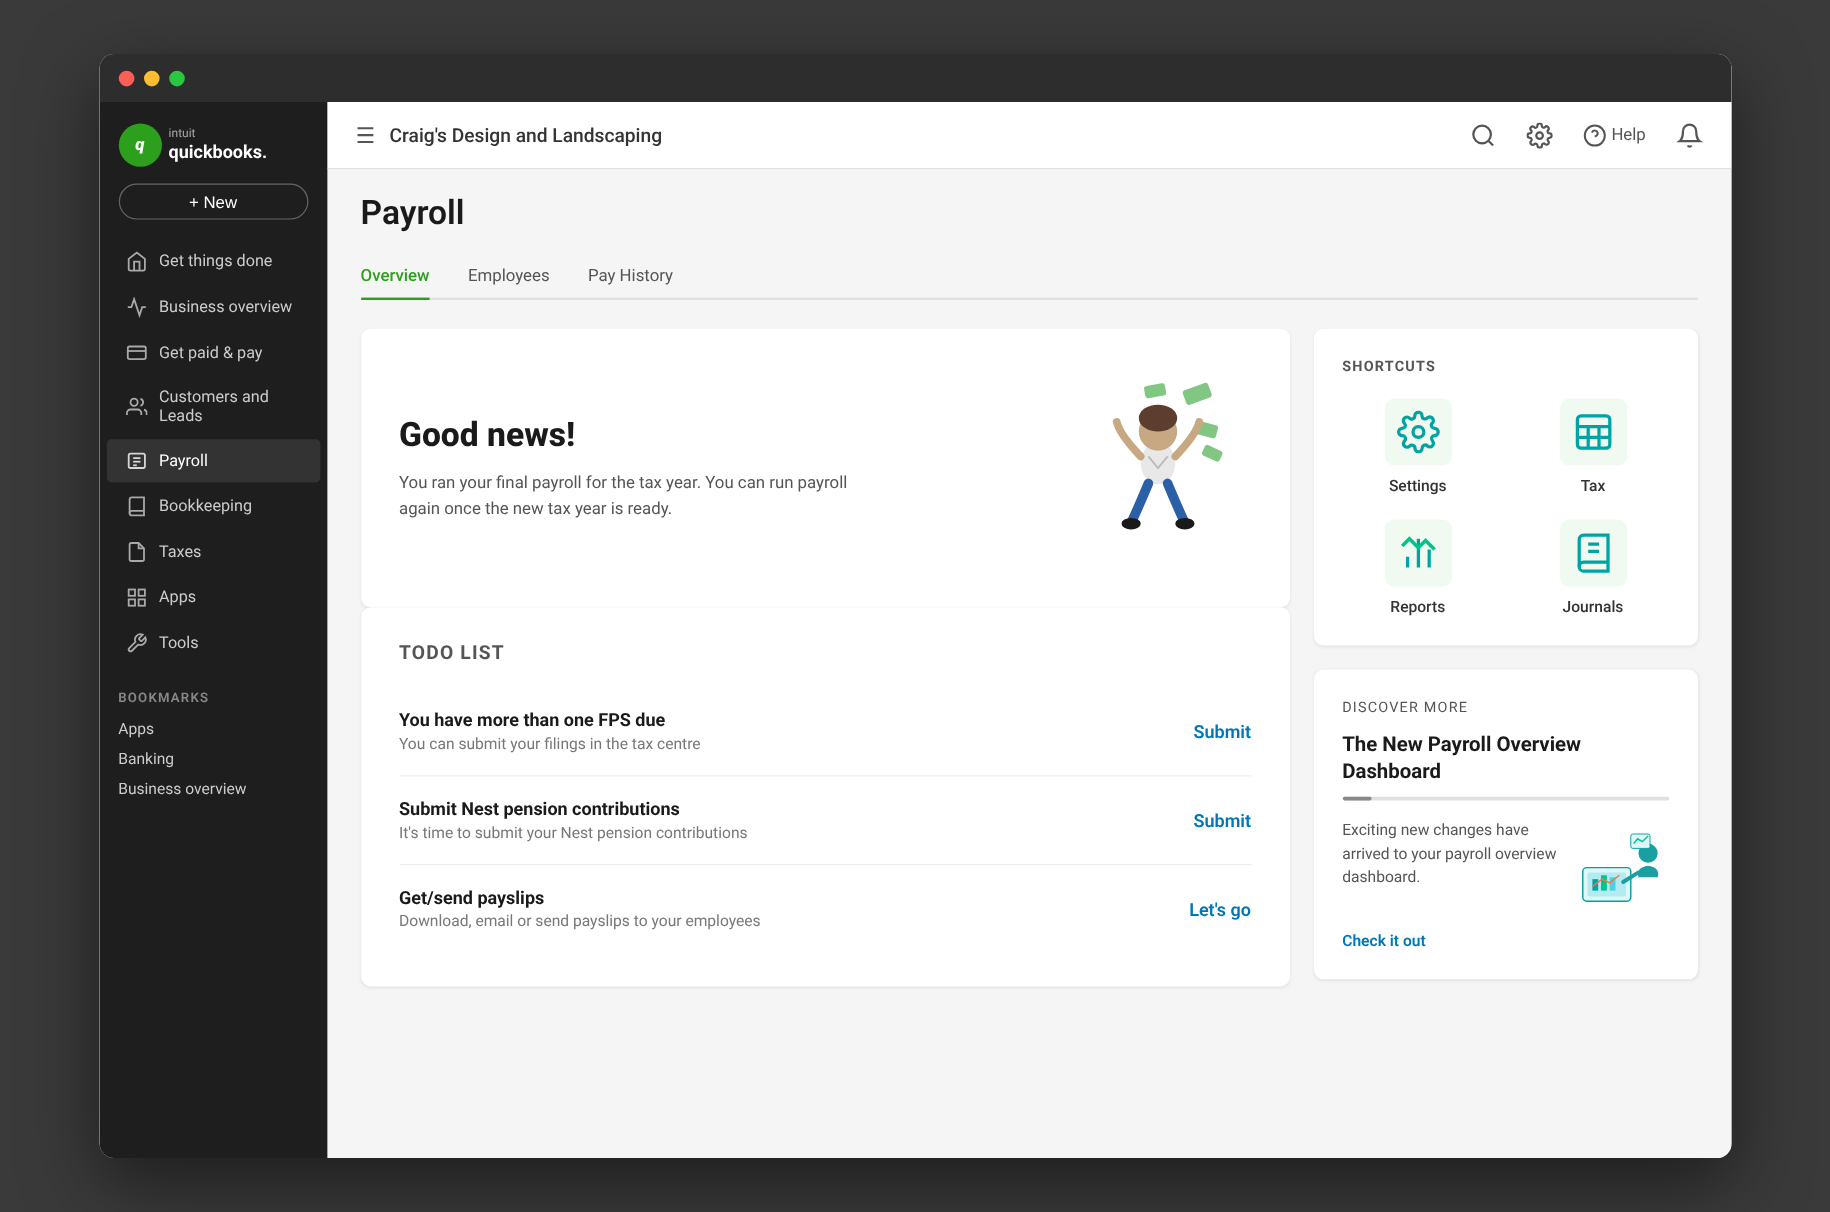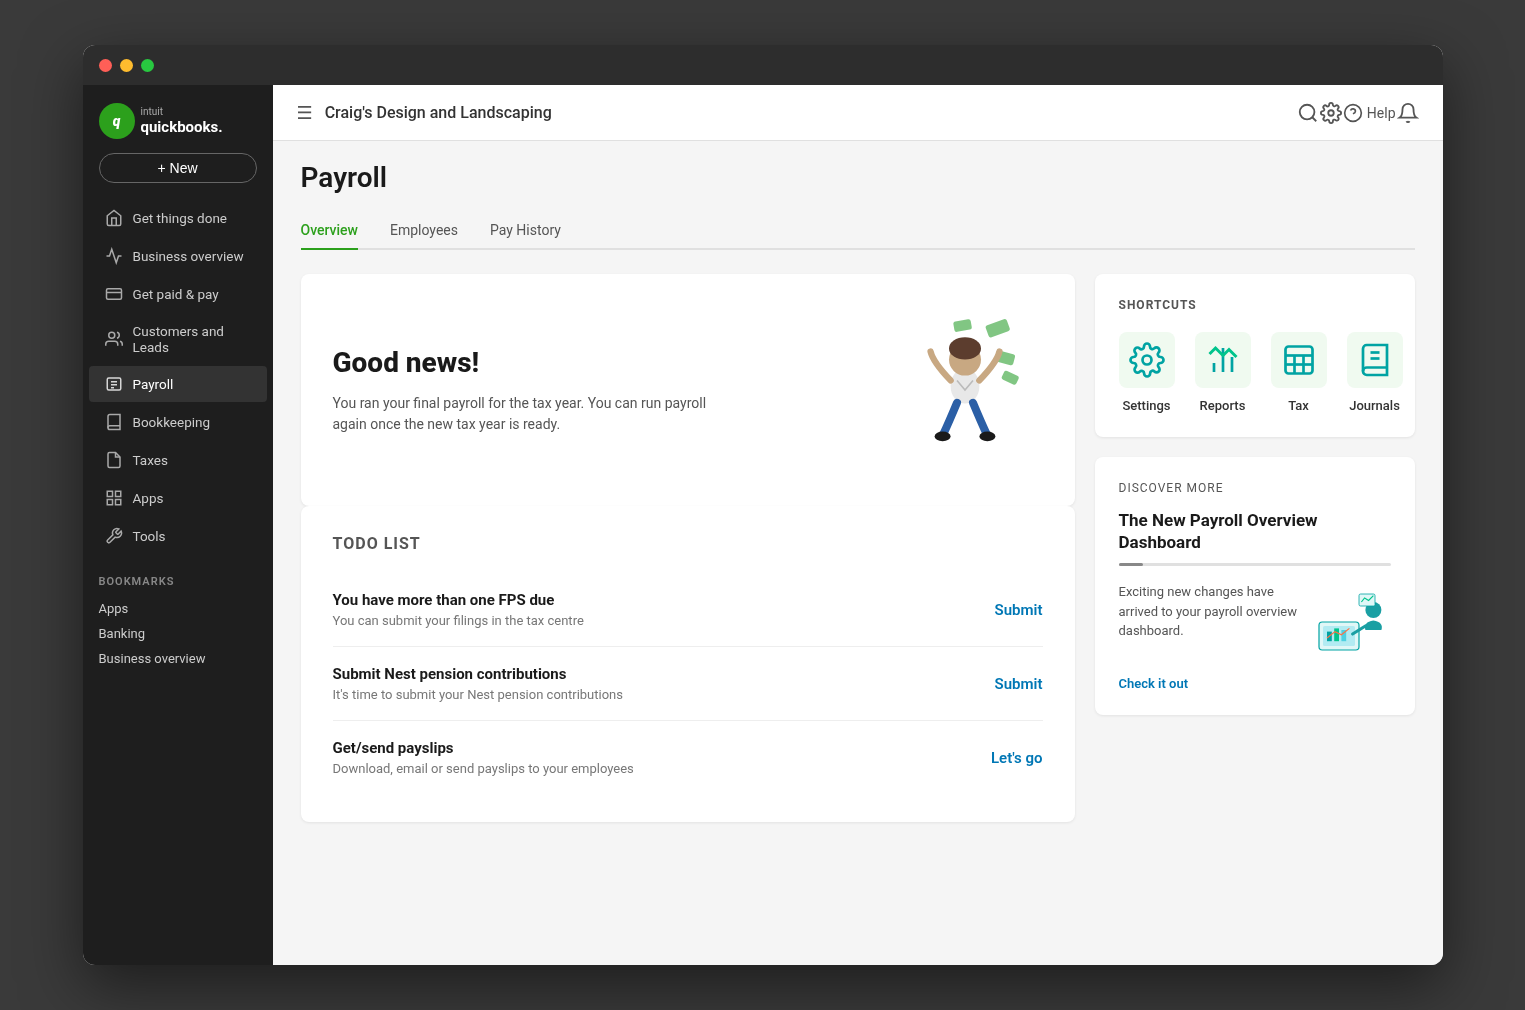--- a/index.html
+++ b/index.html
@@ -169,21 +169,21 @@
       cursor: pointer;
     }
     .company-name {
       font-size: 16px;
       color: #333;
       font-weight: 500;
     }
     .topbar-right {
       display: flex;
       align-items: center;
-      gap: 1px;
+      gap: 25px;
       color: #555;
     }
     .topbar-icon {
       cursor: pointer;
       font-size: 20px;
       color: #555;
     }
     .help-btn {
       display: flex;
       align-items: center;
@@ -314,21 +314,21 @@
     }
     .shortcuts-header {
       font-size: 12px;
       font-weight: 700;
       color: #555;
       letter-spacing: 1px;
       margin-bottom: 20px;
     }
     .shortcuts-grid {
       display: grid;
-      grid-template-columns: 1fr 1fr 1fr 1fr;
+      grid-template-columns: 1fr 1fr;
       gap: 20px;
     }
     .shortcut-item {
       display: flex;
       flex-direction: column;
       align-items: center;
       gap: 10px;
       cursor: pointer;
     }
     .shortcut-icon {
@@ -639,40 +639,40 @@
                         <circle cx="12" cy="12" r="3"></circle>
                         <path d="M19.4 15a1.65 1.65 0 00.33 1.82l.06.06a2 2 0 010 2.83 2 2 0 01-2.83 0l-.06-.06a1.65 1.65 0 00-1.82-.33 1.65 1.65 0 00-1 1.51V21a2 2 0 01-4 0v-.09A1.65 1.65 0 009 19.4a1.65 1.65 0 00-1.82.33l-.06.06a2 2 0 01-2.83-2.83l.06-.06A1.65 1.65 0 004.68 15a1.65 1.65 0 00-1.51-1H3a2 2 0 010-4h.09A1.65 1.65 0 004.6 9a1.65 1.65 0 00-.33-1.82l-.06-.06a2 2 0 012.83-2.83l.06.06A1.65 1.65 0 009 4.68a1.65 1.65 0 001-1.51V3a2 2 0 014 0v.09a1.65 1.65 0 001 1.51 1.65 1.65 0 001.82-.33l.06-.06a2 2 0 012.83 2.83l-.06.06A1.65 1.65 0 0019.4 9a1.65 1.65 0 001.51 1H21a2 2 0 010 4h-.09a1.65 1.65 0 00-1.51 1z"></path>
                       </svg>
                   </div>
                   <span class="shortcut-label">Settings</span>
                 </div>
 
                 <div class="shortcut-item">
                   <div class="shortcut-icon">
                     <svg width="36" height="36" viewBox="0 0 24 24" fill="none" stroke="#00a3a3" stroke-width="1.8">
-                        <line x1="18" y1="20" x2="18" y2="10"></line>
-                        <line x1="12" y1="20" x2="12" y2="4"></line>
-                        <line x1="6" y1="20" x2="6" y2="14"></line>
-                        <polyline points="3 8 7 4 12 9 16 5 21 10" stroke="#00c48c" stroke-width="2"></polyline>
-                      </svg>
-                  </div>
-                  <span class="shortcut-label">Reports</span>
-                </div>
-
-                <div class="shortcut-item">
-                  <div class="shortcut-icon">
-                    <svg width="36" height="36" viewBox="0 0 24 24" fill="none" stroke="#00a3a3" stroke-width="1.8">
                         <rect x="3" y="3" width="18" height="18" rx="2"></rect>
                         <line x1="3" y1="9" x2="21" y2="9"></line>
                         <line x1="3" y1="15" x2="21" y2="15"></line>
                         <line x1="9" y1="9" x2="9" y2="21"></line>
                         <line x1="15" y1="9" x2="15" y2="21"></line>
                       </svg>
                   </div>
                   <span class="shortcut-label">Tax</span>
+                </div>
+
+                <div class="shortcut-item">
+                  <div class="shortcut-icon">
+                    <svg width="36" height="36" viewBox="0 0 24 24" fill="none" stroke="#00a3a3" stroke-width="1.8">
+                        <line x1="18" y1="20" x2="18" y2="10"></line>
+                        <line x1="12" y1="20" x2="12" y2="4"></line>
+                        <line x1="6" y1="20" x2="6" y2="14"></line>
+                        <polyline points="3 8 7 4 12 9 16 5 21 10" stroke="#00c48c" stroke-width="2"></polyline>
+                      </svg>
+                  </div>
+                  <span class="shortcut-label">Reports</span>
                 </div>
 
                 <div class="shortcut-item">
                   <div class="shortcut-icon">
                     <svg width="36" height="36" viewBox="0 0 24 24" fill="none" stroke="#00a3a3" stroke-width="1.8">
                         <path d="M4 19.5A2.5 2.5 0 016.5 17H20"></path>
                         <path d="M6.5 2H20v20H6.5A2.5 2.5 0 014 19.5v-15A2.5 2.5 0 016.5 2z"></path>
                         <line x1="9" y1="7" x2="15" y2="7"></line>
                         <line x1="9" y1="11" x2="15" y2="11"></line>
                       </svg>

